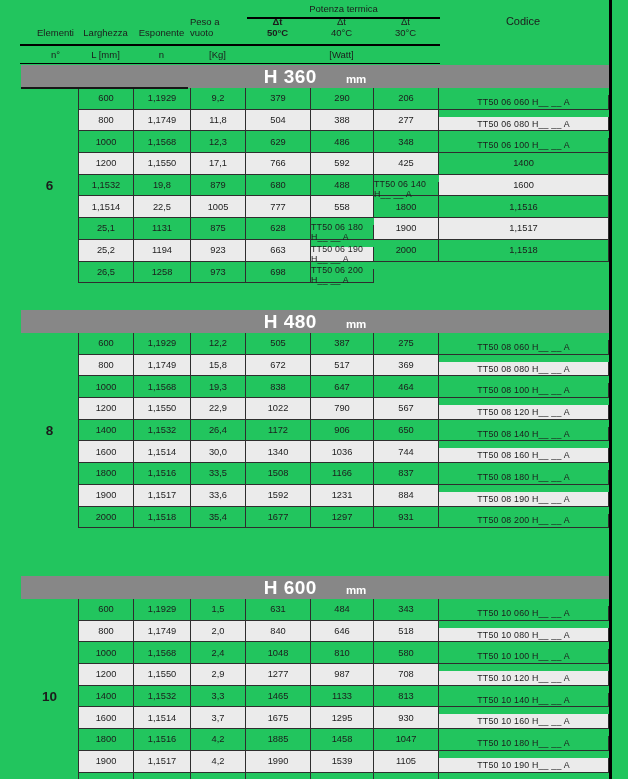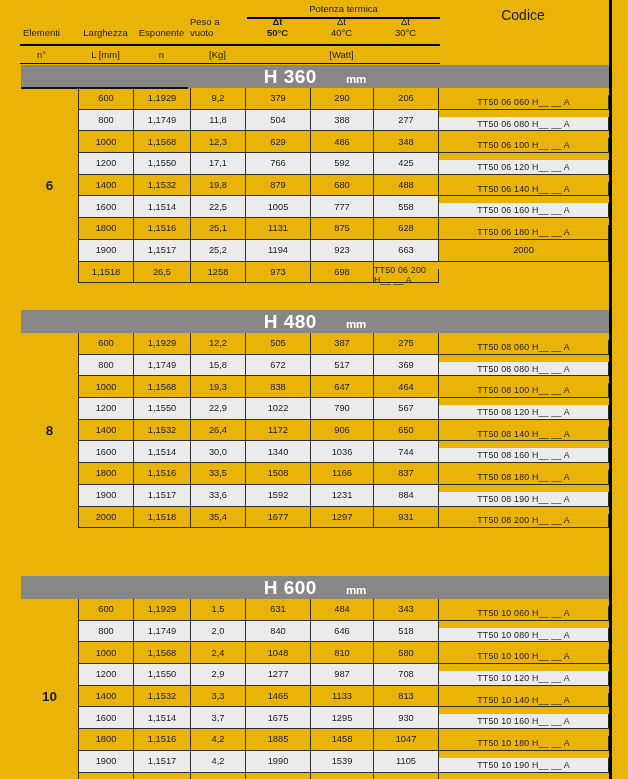--- a/index.html
+++ b/index.html
@@ -1,28 +1,28 @@
 <!DOCTYPE html>
 <html><head>
 <meta charset="utf-8">
 <style>
   html,body{margin:0;padding:0;background:#fff;}
-  .page{position:relative;width:628px;height:779px;background:#eab308;
+  .page{position:relative;width:628px;height:779px;background:#22c55e;
         font-family:"Liberation Sans",sans-serif;color:#1c1c1c;overflow:hidden;}
   .edge-line{position:absolute;left:609px;top:0;width:3px;height:779px;background:#000;}
 
   
   .pt-label{position:absolute;left:247px;top:3px;width:193px;text-align:center;font-size:9.5px;}
   .pt-line{position:absolute;left:247px;top:17px;width:193px;height:1.5px;background:#000;}
   .hcol{position:absolute;top:0;height:43px;display:flex;flex-direction:column;
         justify-content:flex-end;align-items:center;font-size:9.5px;line-height:11px;padding-bottom:5px;box-sizing:border-box;}
-  .c0{left:13px;width:57px}.c1{left:78px;width:55px}.c2{left:133px;width:57px}.c3{left:190px;width:55px}
+  .c0{left:27px;width:57px}.c1{left:78px;width:55px}.c2{left:133px;width:57px}.c3{left:190px;width:55px}
   .c4{left:245px;width:65px}.c5{left:310px;width:63px}.c6{left:373px;width:65px}.c7{left:438px;width:170px}
   .bold{font-weight:bold;}
-  .codice-h{position:absolute;top:1px;height:28px;display:flex;align-items:center;justify-content:center;font-size:14px;}
+  .codice-h{position:absolute;top:7px;height:28px;display:flex;align-items:center;justify-content:center;font-size:11px;}
   .hline-b{position:absolute;left:20px;top:44px;width:420px;height:1.5px;background:#000;}
   .hsub{position:absolute;top:47px;height:15px;display:flex;align-items:center;justify-content:center;font-size:9.5px;}
   .watt{left:245px;width:193px;}
   .hline-c{position:absolute;left:20px;top:62.5px;width:420px;height:1.5px;background:#000;}
 
   
   .section{position:absolute;left:21px;width:588px;}
   #s0{top:65px}#s1{top:310px}#s2{top:576px}
   .band{height:23px;background:#878787;display:flex;align-items:baseline;justify-content:center;color:#fff;gap:24px;}
   .band .big{font-size:19px;font-weight:bold;letter-spacing:.5px;line-height:23px;}
@@ -111,48 +111,47 @@
           <div class="cell">629</div>
           <div class="cell">486</div>
           <div class="cell">348</div>
           <div class="cell code">TT50 06 100 H__ __ A</div>
           <div class="cell row-alt">1200</div>
           <div class="cell row-alt">1,1550</div>
           <div class="cell row-alt">17,1</div>
           <div class="cell row-alt">766</div>
           <div class="cell row-alt">592</div>
           <div class="cell row-alt">425</div>
-          <div class="cell row-alt code">TT50 06 120 H__ __ A</div>
           <div class="cell">1400</div>
           <div class="cell">1,1532</div>
           <div class="cell">19,8</div>
           <div class="cell">879</div>
           <div class="cell">680</div>
           <div class="cell">488</div>
           <div class="cell code">TT50 06 140 H__ __ A</div>
           <div class="cell row-alt">1600</div>
           <div class="cell row-alt">1,1514</div>
           <div class="cell row-alt">22,5</div>
           <div class="cell row-alt">1005</div>
           <div class="cell row-alt">777</div>
           <div class="cell row-alt">558</div>
-          <div class="cell row-alt code">TT50 06 160 H__ __ A</div>
           <div class="cell">1800</div>
           <div class="cell">1,1516</div>
           <div class="cell">25,1</div>
           <div class="cell">1131</div>
           <div class="cell">875</div>
           <div class="cell">628</div>
           <div class="cell code">TT50 06 180 H__ __ A</div>
           <div class="cell row-alt">1900</div>
           <div class="cell row-alt">1,1517</div>
           <div class="cell row-alt">25,2</div>
           <div class="cell row-alt">1194</div>
           <div class="cell row-alt">923</div>
           <div class="cell row-alt">663</div>
+          <div class="cell row-alt code">TT50 06 190 H__ __ A</div>
           <div class="cell">2000</div>
           <div class="cell">1,1518</div>
           <div class="cell">26,5</div>
           <div class="cell">1258</div>
           <div class="cell">973</div>
           <div class="cell">698</div>
           <div class="cell code">TT50 06 200 H__ __ A</div>
         </div>
       </div>
       <div class="section" id="s1">

